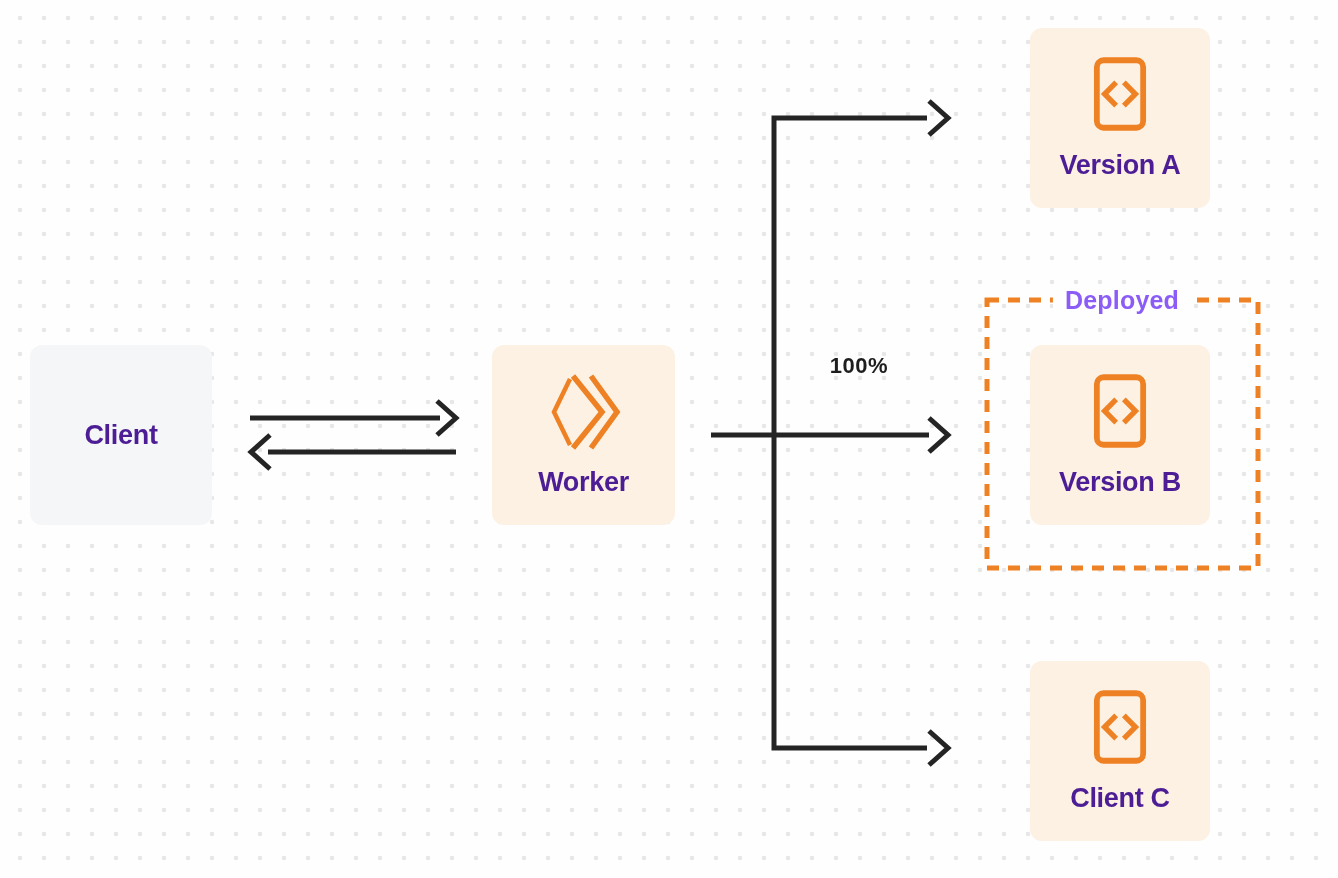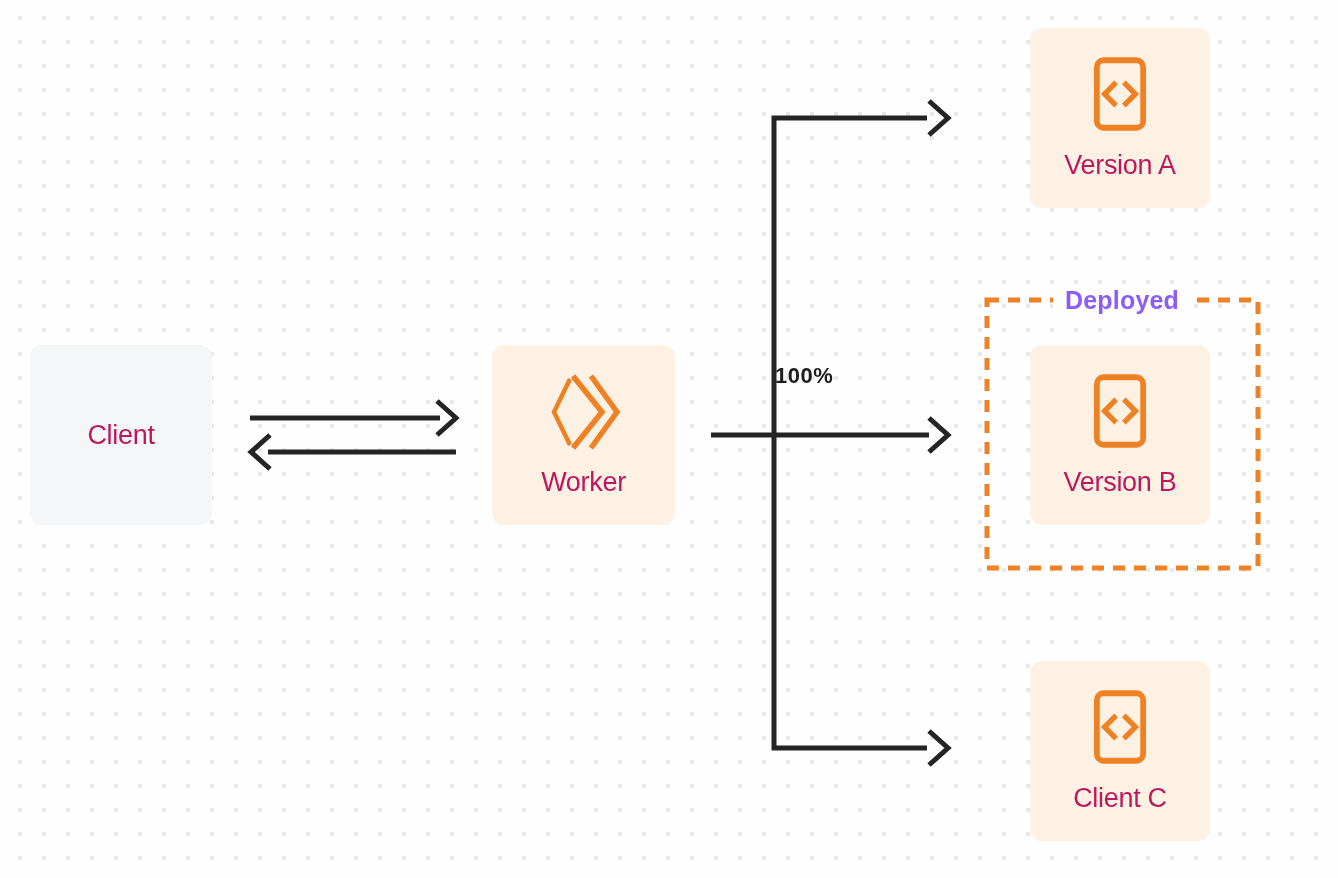--- a/index.html
+++ b/index.html
@@ -27,42 +27,43 @@
   .node {
     position: absolute;
     z-index: 2;
     border-radius: 12px;
     display: flex;
     flex-direction: column;
     align-items: center;
     justify-content: center;
   }
   .node-label {
-    font-weight: normal;
+    font-weight: bold;
     font-size: 27px;
-    color: #be185d;
+    color: #4c1d95;
     letter-spacing: -0.3px;
     white-space: nowrap;
   }
   .gray-node { background: #f5f6f7; }
   .cream-node { background: #fcf1e3; }
 
   .client-node  { left: 30px;   top: 345px; width: 182px; height: 180px; }
   .worker-node  { left: 492px;  top: 345px; width: 183px; height: 180px; gap: 16px; text-align: center; }
   .version-node { left: 1030px; width: 180px; height: 180px; gap: 18px; }
   .version-a { top: 28px; }
   .version-b { top: 345px; }
   .version-c { top: 661px; }
 
   .traffic-label {
     position: absolute;
     z-index: 2;
     left: 775px;
-    top: 360px;
+    top: 350px;
     width: 168px;
+    text-align: center;
     color: #1e1e1e;
     font-weight: bold;
   }
   .traffic-line1 { font-size: 22px; line-height: 31px; letter-spacing: 0.5px; }
   .traffic-line2 { font-size: 20px; line-height: 31px; letter-spacing: 1.5px; }
 
   .deployed-label {
     position: absolute;
     z-index: 3;
     left: 1122px;

